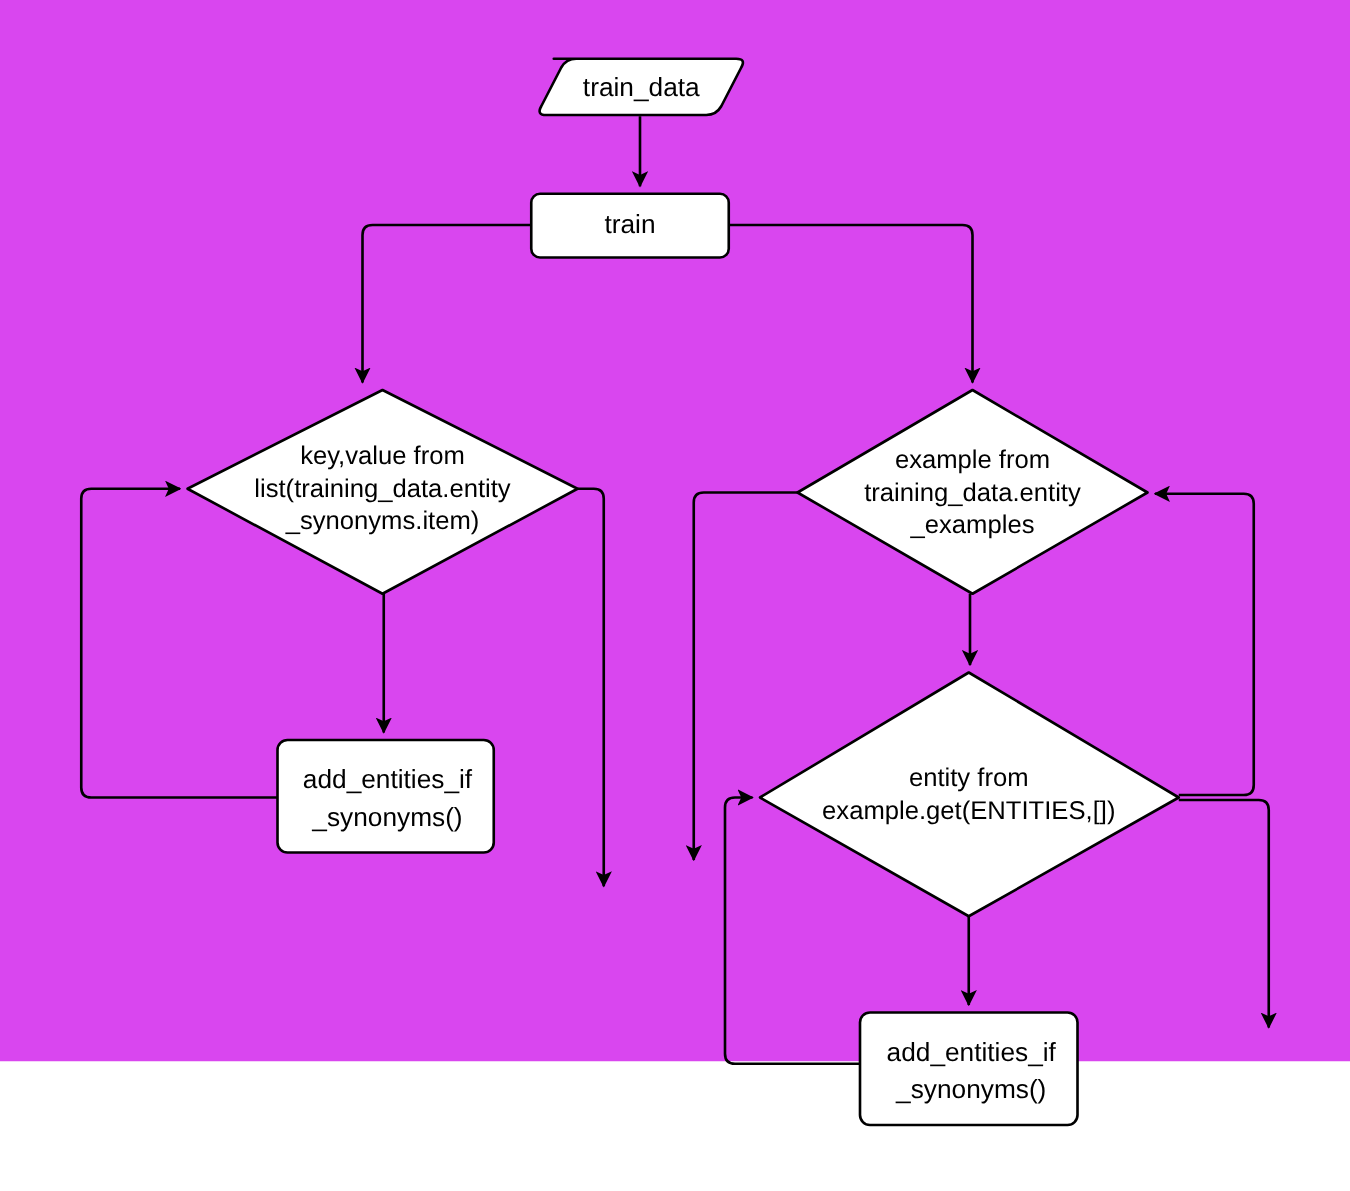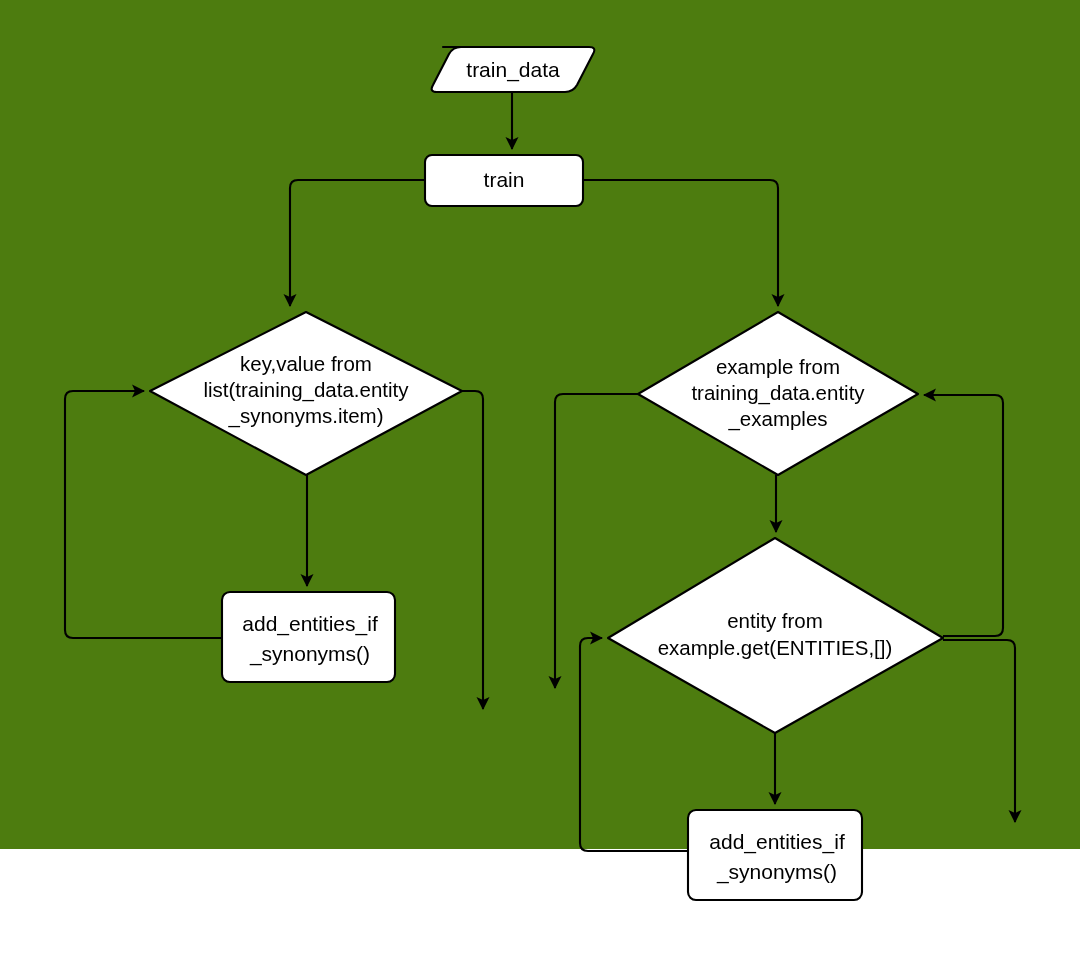--- a/index.html
+++ b/index.html
@@ -11,21 +11,21 @@
   body {
     width: 1080px;
     height: 953px;
     font-family: "Liberation Sans", sans-serif;
     overflow: hidden;
   }
   #flow-root {
     position: relative;
     width: 1080px;
     height: 849px;
-    background: #4d7c0f;
+    background: #d946ef;
   }
   svg#flow-svg {
     position: absolute;
     top: 0;
     left: 0;
     width: 1080px;
     height: 953px;
     display: block;
   }
   .shape-outline {

